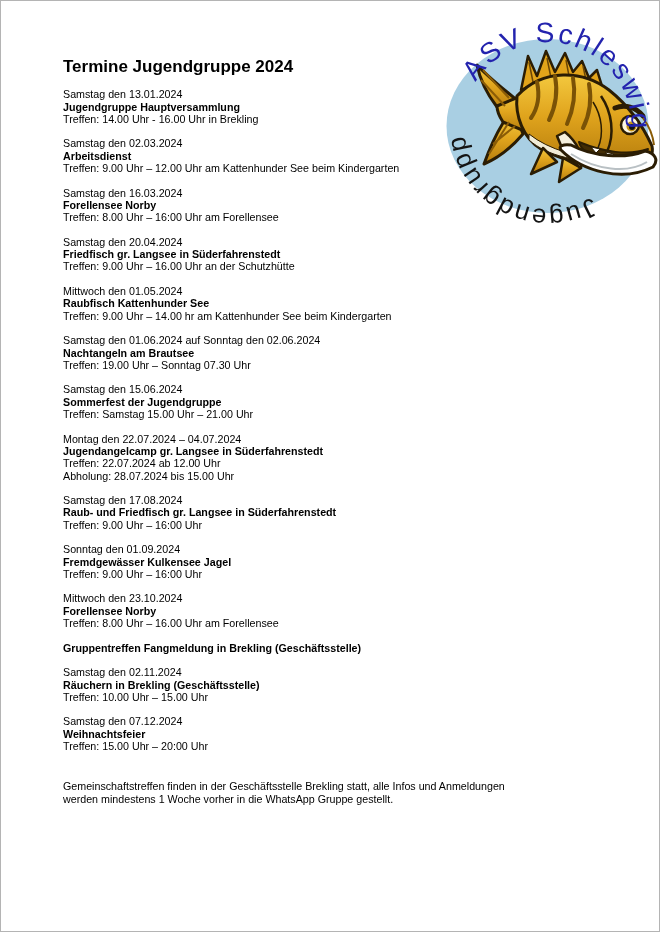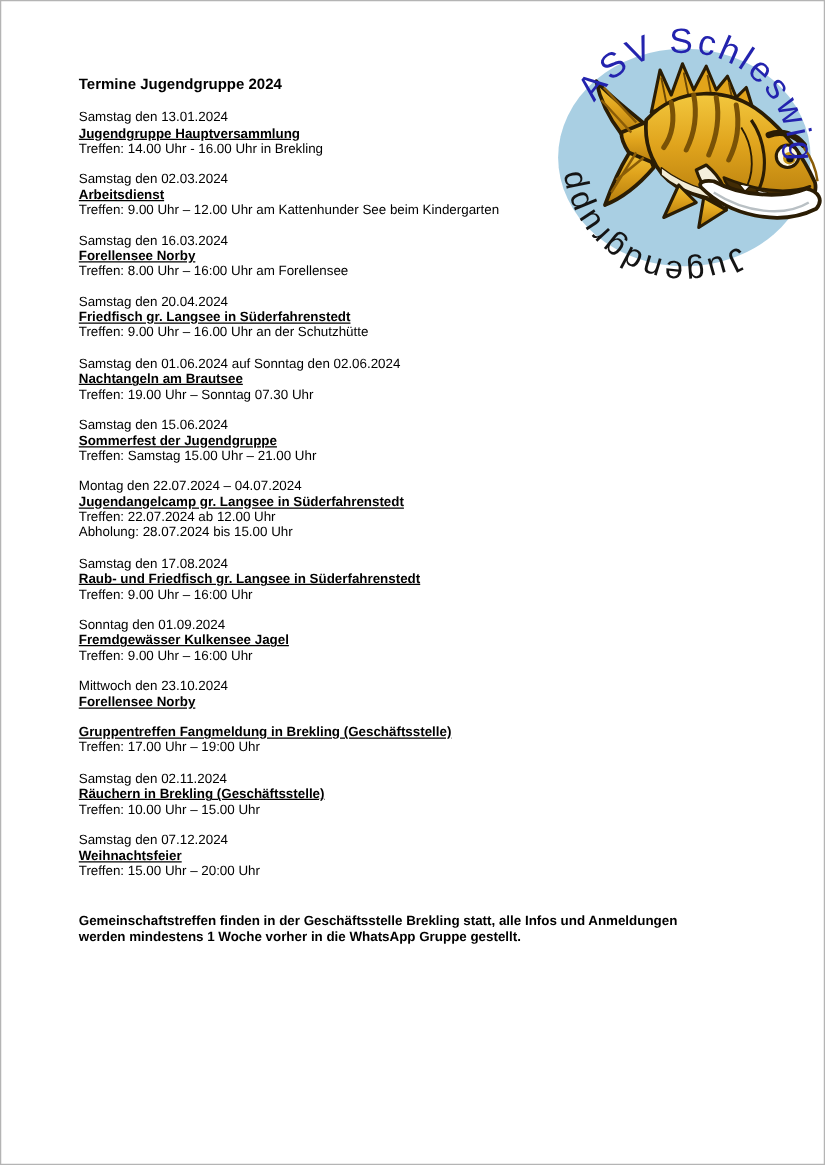--- a/index.html
+++ b/index.html
@@ -15,27 +15,27 @@
   }
   .content {
     position:absolute;
     left:62px; top:60px;
     width:560px;
     font-size:10.7px;
     line-height:12.3px;
   }
   .doc-title {
     font-weight:bold;
-    font-size:12px;
+    font-size:17px;
     margin:0 0 15px 0;
   }
   .event { margin-bottom:12.3px; }
-  .event-name { font-weight:bold;text-decoration:underline; }
+  .event-name { font-weight:bold; }
   .footer-note {
-    font-weight:bold;
+    font-weight:normal;
     margin-top:28px;
     line-height:12.9px;
   }
   .logo {
     position:absolute;
     left:430px; top:5px;
     width:230px; height:225px;
   }
   .logo svg { display:block; width:230px; height:225px; }
   .arc-top {
@@ -149,20 +149,27 @@
   </div>
 
   <div class="event">
     <div class="event-date">Samstag den 20.04.2024</div>
     <div class="event-name">Friedfisch gr. Langsee in Süderfahrenstedt</div>
     <div class="event-details">
             <div>Treffen: 9.00 Uhr – 16.00 Uhr an der Schutzhütte</div>
           </div>
   </div>
 
+  <div class="event">
+    <div class="event-date">Mittwoch den 01.05.2024</div>
+    <div class="event-name">Raubfisch Kattenhunder See</div>
+    <div class="event-details">
+            <div>Treffen: 9.00 Uhr – 14.00 hr am Kattenhunder See beim Kindergarten</div>
+          </div>
+  </div>
 
   <div class="event">
     <div class="event-date">Samstag den 01.06.2024 auf Sonntag den 02.06.2024</div>
     <div class="event-name">Nachtangeln am Brautsee</div>
     <div class="event-details">
             <div>Treffen: 19.00 Uhr – Sonntag 07.30 Uhr</div>
           </div>
   </div>
 
   <div class="event">
@@ -194,27 +201,27 @@
     <div class="event-date">Sonntag den 01.09.2024</div>
     <div class="event-name">Fremdgewässer Kulkensee Jagel</div>
     <div class="event-details">
             <div>Treffen: 9.00 Uhr – 16:00 Uhr</div>
           </div>
   </div>
 
   <div class="event">
     <div class="event-date">Mittwoch den 23.10.2024</div>
     <div class="event-name">Forellensee Norby</div>
+    <div class="event-details">
+            <div>Treffen: 8.00 Uhr – 16.00 Uhr am Forellensee</div>
+          </div>
   </div>
 
   <div class="event">
     <div class="event-name">Gruppentreffen Fangmeldung in Brekling (Geschäftsstelle)</div>
-    <div class="event-details">
-            <div>Treffen: 17.00 Uhr – 19:00 Uhr</div>
-          </div>
   </div>
 
   <div class="event">
     <div class="event-date">Samstag den 02.11.2024</div>
     <div class="event-name">Räuchern in Brekling (Geschäftsstelle)</div>
     <div class="event-details">
             <div>Treffen: 10.00 Uhr – 15.00 Uhr</div>
           </div>
   </div>
 

